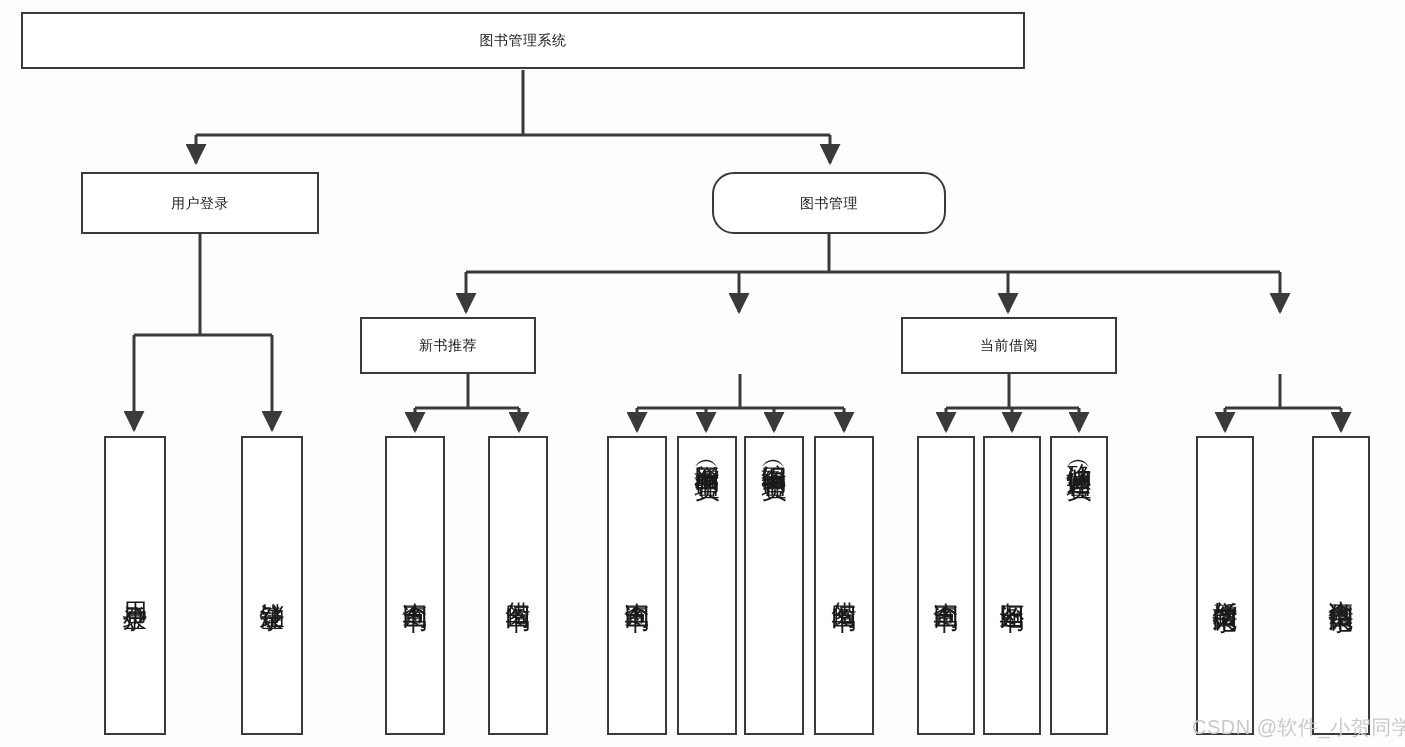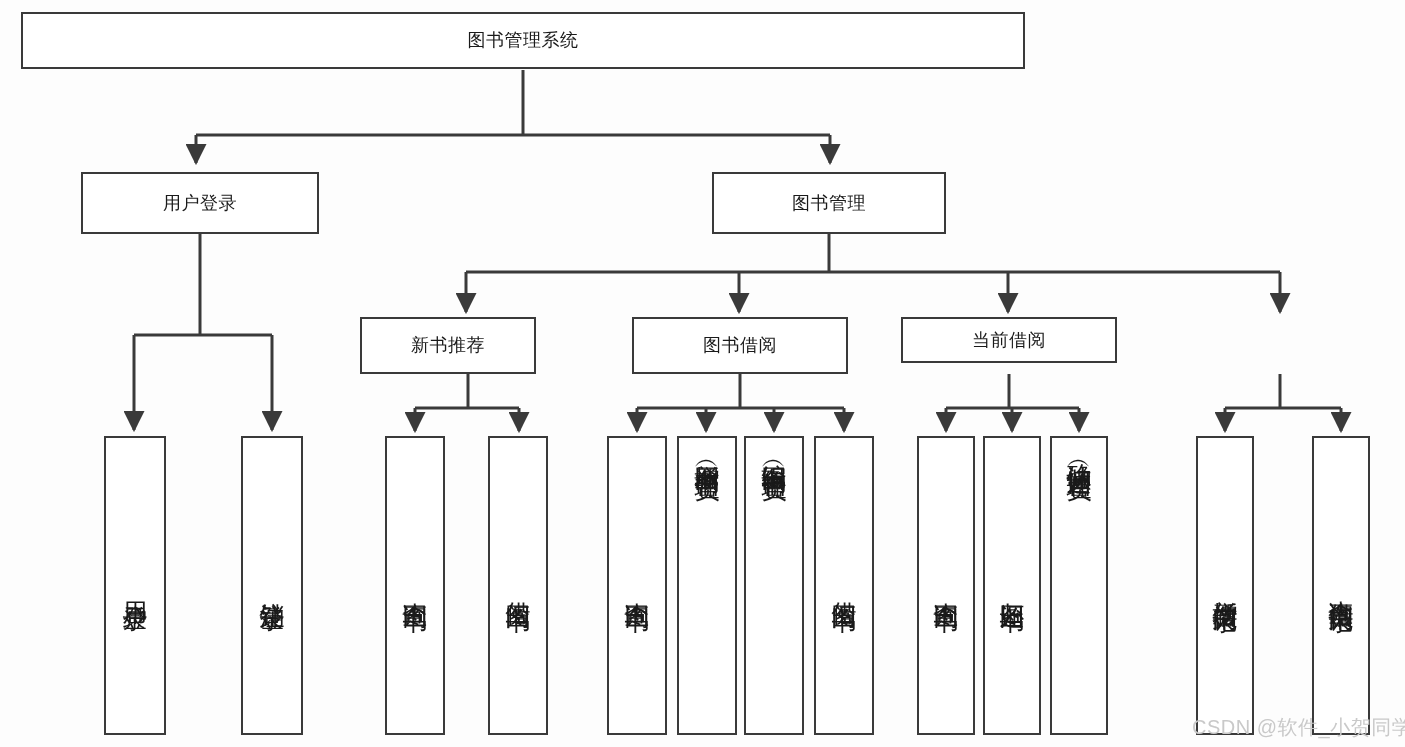--- a/index.html
+++ b/index.html
@@ -35,21 +35,21 @@
     color: #1a1a1a;
     z-index: 2;
   }
   .node .label {
     display: block;
     text-align: center;
     line-height: 1.05;
     white-space: pre;
   }
   .node.horiz .label {
-    font-size: 18px;
+    font-size: 14px;
     letter-spacing: 0.5px;
   }
   .node.vert {
     align-items: flex-start;
     padding-top: 0;
   }
   .node.vert .label {
     writing-mode: vertical-rl;
     text-orientation: upright;
     font-size: 25px;
@@ -133,31 +133,28 @@
     </g>
   </svg>
 
   <div class="node horiz" style="left:21px; top:12px; width:1004px; height:57px;">
     <span class="label">图书管理系统</span>
   </div>
 
   <div class="node horiz" style="left:81px; top:172px; width:238px; height:62px;">
     <span class="label">用户登录</span>
   </div>
-  <div class="node horiz" style="left:712px; top:172px; width:234px; height:62px;">
+  <div class="node horiz" style="left:712px; top:172px; width:234px; height:62px;border-radius:22px;">
     <span class="label">图书管理</span>
   </div>
 
   <div class="node horiz" style="left:360px; top:317px; width:176px; height:57px;">
     <span class="label">新书推荐</span>
   </div>
-  <div class="node horiz" style="left:632px; top:317px; width:216px; height:57px;">
-    <span class="label">图书借阅</span>
-  </div>
-  <div class="node horiz" style="left:901px; top:317px; width:216px; height:46px;">
+  <div class="node horiz" style="left:901px; top:317px; width:216px; height:57px;">
     <span class="label">当前借阅</span>
   </div>
 
   <div class="node vert mid" style="left:104px; top:436px; width:62px; height:299px;">
     <span class="label">用户登录</span>
   </div>
   <div class="node vert mid" style="left:241px; top:436px; width:62px; height:299px;">
     <span class="label">注销登录</span>
   </div>
 

